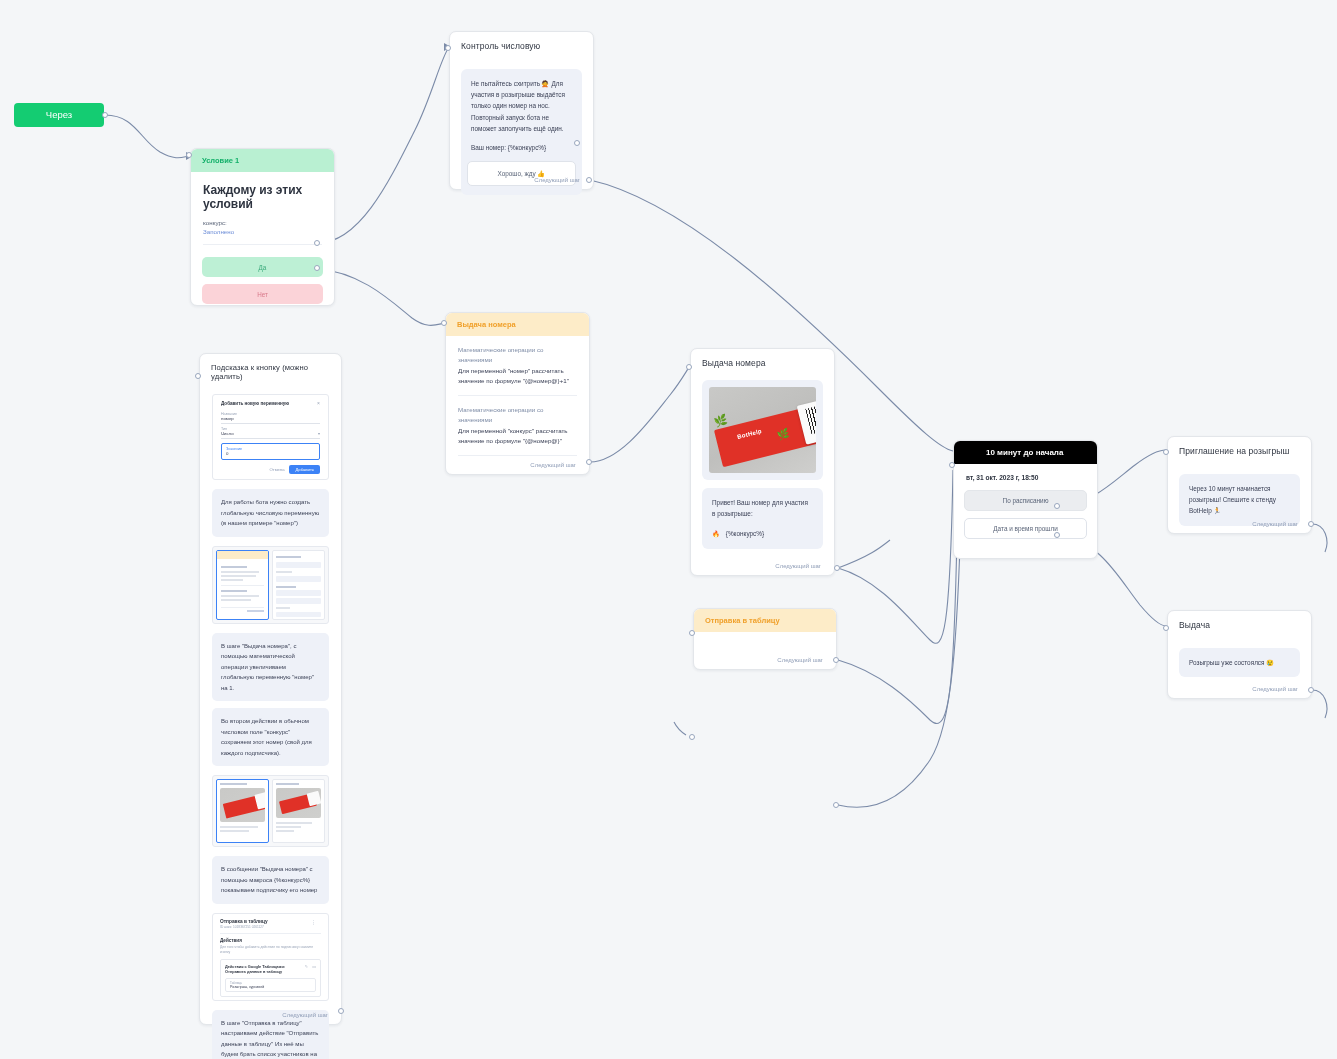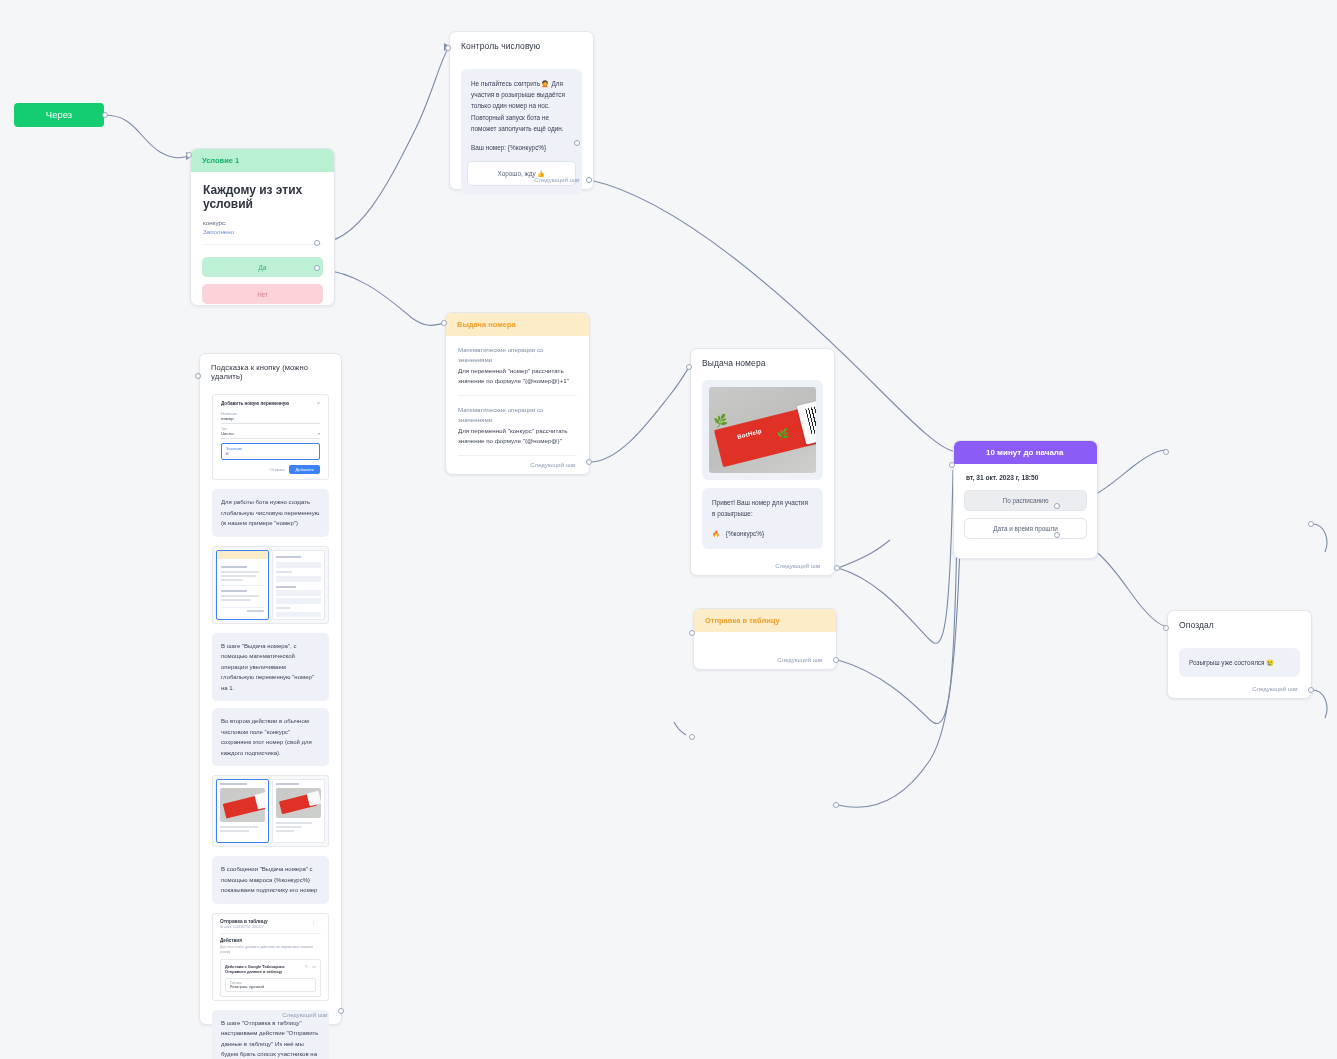--- a/index.html
+++ b/index.html
@@ -12,21 +12,21 @@
     position:relative;
   }
   #canvas { position:absolute; inset:0; }
   svg.wires { position:absolute; left:0; top:0; width:1337px; height:1059px; pointer-events:none; }
   .node { position:absolute; background:#fff; border:1px solid #e3e6ea; border-radius:7px;
           box-shadow:0 1px 3px rgba(20,30,60,.07); }
   .node-title { font-size:8.5px; color:#2e3440; padding:9px 11px 4px 11px; letter-spacing:.1px; }
   .hdr { border-radius:6px 6px 0 0; padding:7px 11px; font-size:7.5px; font-weight:bold; }
   .hdr-green { background:#b9f0d2; color:#13b06a; }
   .hdr-orange { background:#fdecc8; color:#f0a02a; }
-  .hdr-dark { background:#8b5cf6; color:#fff; font-size:8px;padding-left:32px; }
+  .hdr-dark { background:#000000; color:#fff; font-size:8px;padding-left:32px; }
   .bubble { background:#eef1f8; border-radius:6px; margin:8px 11px; padding:9px 10px;
             font-size:6.4px; line-height:1.75; color:#3c4257; }
   .btnwide { background:#fff; border:1px solid #dfe3ea; border-radius:5px; margin:0 10px 7px 10px;
              text-align:center; font-size:6.4px; color:#5a6478; padding:6px 4px; }
   .greenbtn { background:#bdf0d5; color:#3aa97a; }
   .redbtn   { background:#fbd3d8; color:#d9798a; }
   .flatbtn { border-radius:5px; margin:0 11px 7px 11px; text-align:center;
              font-size:6.3px; padding:6.5px 4px; }
   .nextstep { position:absolute; right:13px; bottom:6px; font-size:6px; color:#8d9bb5; }
   .dot { position:absolute; width:6px; height:6px; border-radius:50%; background:#fff;
@@ -157,25 +157,30 @@
 <div class="node" style="left:953px; top:440px; width:145px; height:119px;">
   <div class="hdr hdr-dark">10 минут до начала</div>
   <div class="datetxt">вт, 31 окт. 2023 г, 18:50</div>
   <div class="btnwide" style="background:#ebedf0; border-color:#e3e6ea;">По расписанию</div>
   <div class="btnwide">Дата и время прошли</div>
 </div>
 <div class="dot" style="left:949px; top:462px;"></div>
 <div class="dot" style="left:1054px; top:503px;"></div>
 <div class="dot" style="left:1054px; top:532px;"></div>
 
+<div class="node" style="left:1167px; top:436px; width:145px; height:98px;">
+  <div class="node-title">Приглашение на розыгрыш</div>
+  <div class="bubble" style="margin-top:14px;">Через 10 минут начинается розыгрыш! Спешите к стенду BotHelp 🏃</div>
+  <div class="nextstep">Следующий шаг</div>
+</div>
 <div class="dot" style="left:1163px; top:449px;"></div>
 <div class="dot" style="left:1308px; top:521px;"></div>
 
 <div class="node" style="left:1167px; top:610px; width:145px; height:89px;">
-  <div class="node-title">Опоздал</div>
+  <div class="node-title">Выдача</div>
   <div class="bubble" style="margin-top:14px;">Розыгрыш уже состоялся 😢</div>
   <div class="nextstep">Следующий шаг</div>
 </div>
 <div class="dot" style="left:1163px; top:625px;"></div>
 <div class="dot" style="left:1308px; top:687px;"></div>
 
 <div class="node" style="left:693px; top:608px; width:144px; height:62px;">
   <div class="hdr hdr-orange">Отправка в таблицу</div>
   <div class="nextstep">Следующий шаг</div>
 </div>

